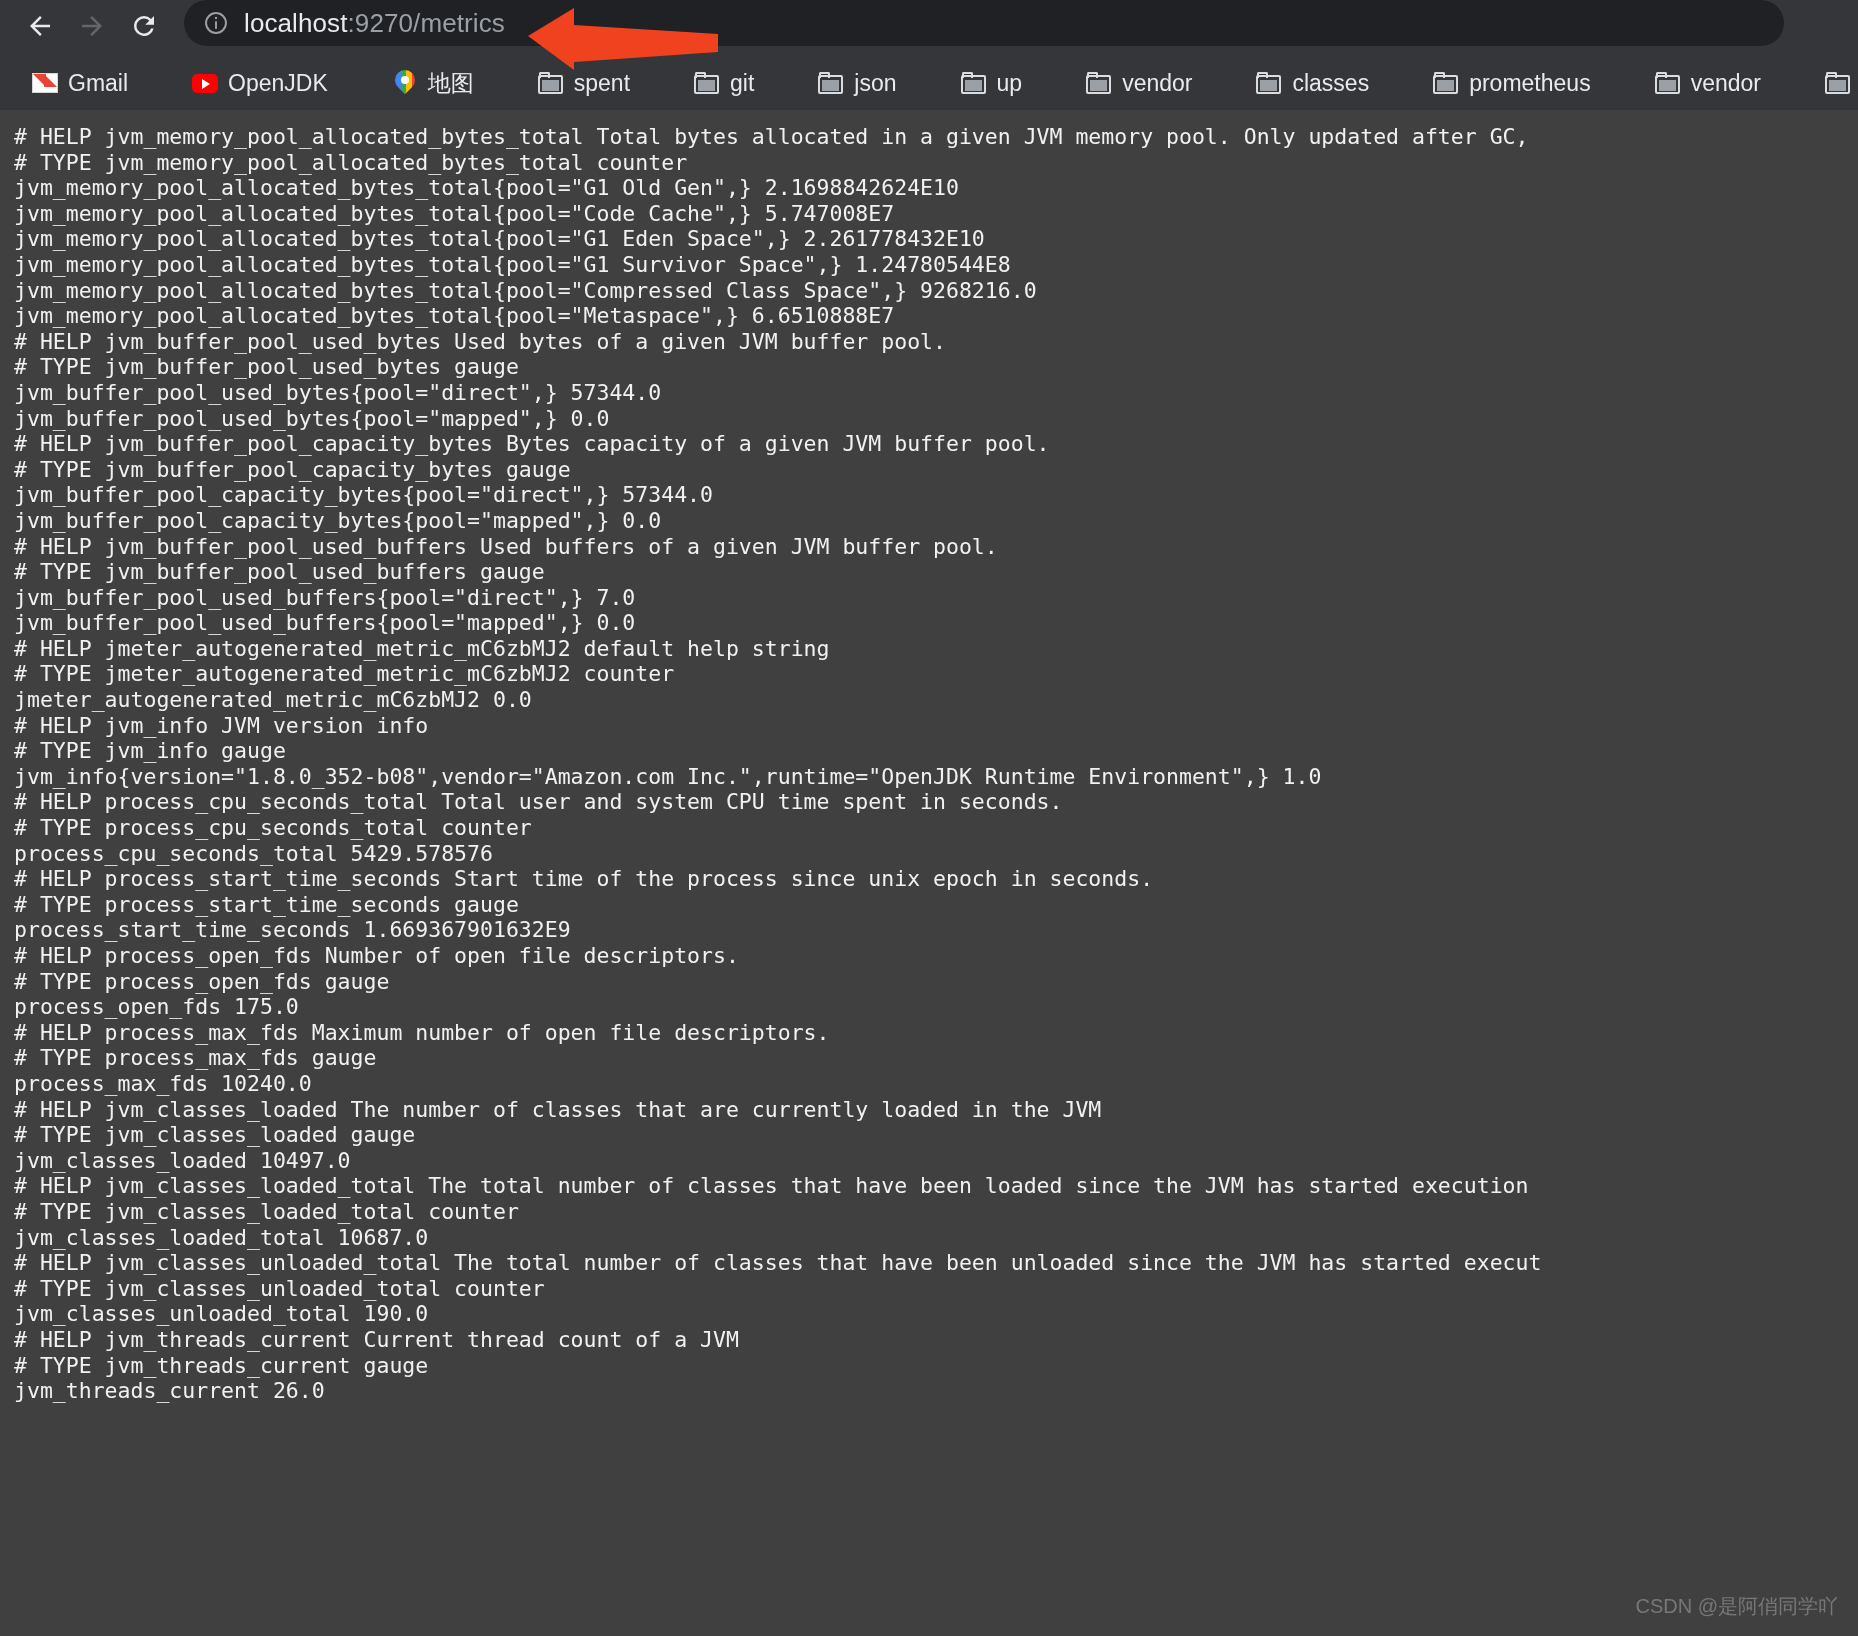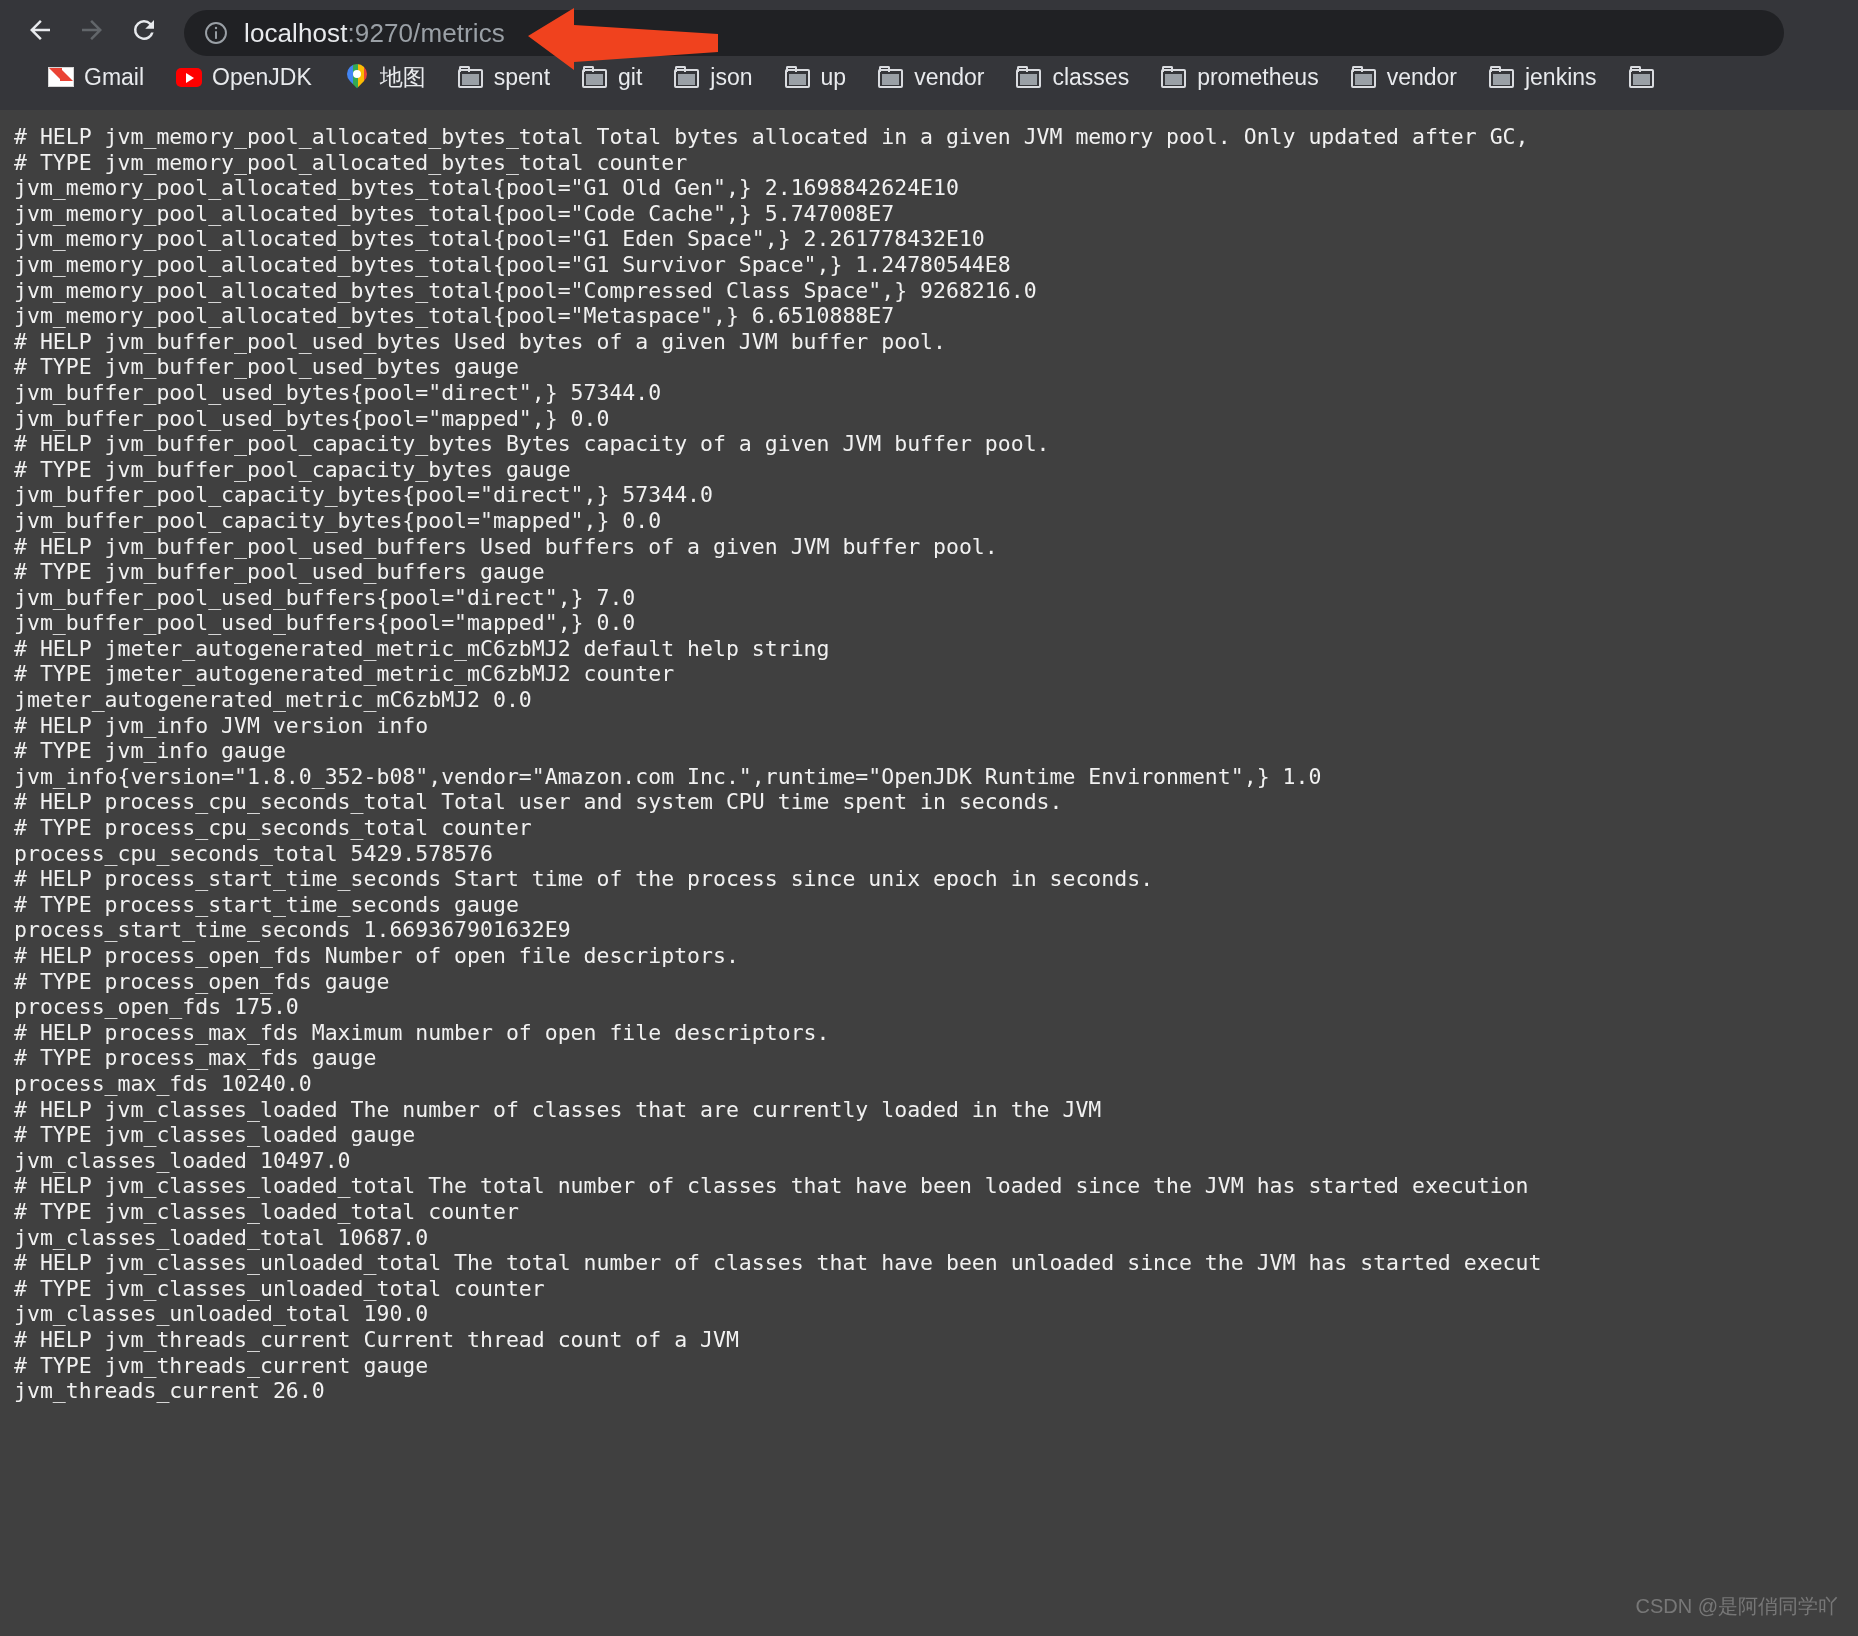--- a/index.html
+++ b/index.html
@@ -18,21 +18,21 @@
   
   .chrome {
     background: #35363a;
     width: 100%;
     height: 110px;
     position: relative;
     overflow: hidden;
   }
   .toolbar {
     display: flex;
-    align-items: flex-end;
+    align-items: flex-start;
     height: 56px;
     padding: 0 16px 0 14px;
     box-sizing: border-box;
   }
   .nav-btn {
     width: 52px;
     height: 52px;
     display: flex;
     align-items: center;
     justify-content: center;
@@ -65,25 +65,27 @@
     font-size: 26px;
     color: #e8eaed;
     white-space: nowrap;
     letter-spacing: .1px;
   }
   .omni-text .dim { color: #9aa0a6; }
 
   
   .bookmarks {
     display: flex;
+    align-items: center;
     height: 54px;
-    padding-left: 38px;
+    padding-left: 22px;
     box-sizing: border-box;
     overflow: hidden;
     white-space: nowrap;
+    gap: 32px;
   }
   .bm {
     display: flex;
     align-items: center;
     height: 42px;
     padding: 0 10px;
     margin-right: 12px;
     border-radius: 6px;
     flex: 0 0 auto;
   }

